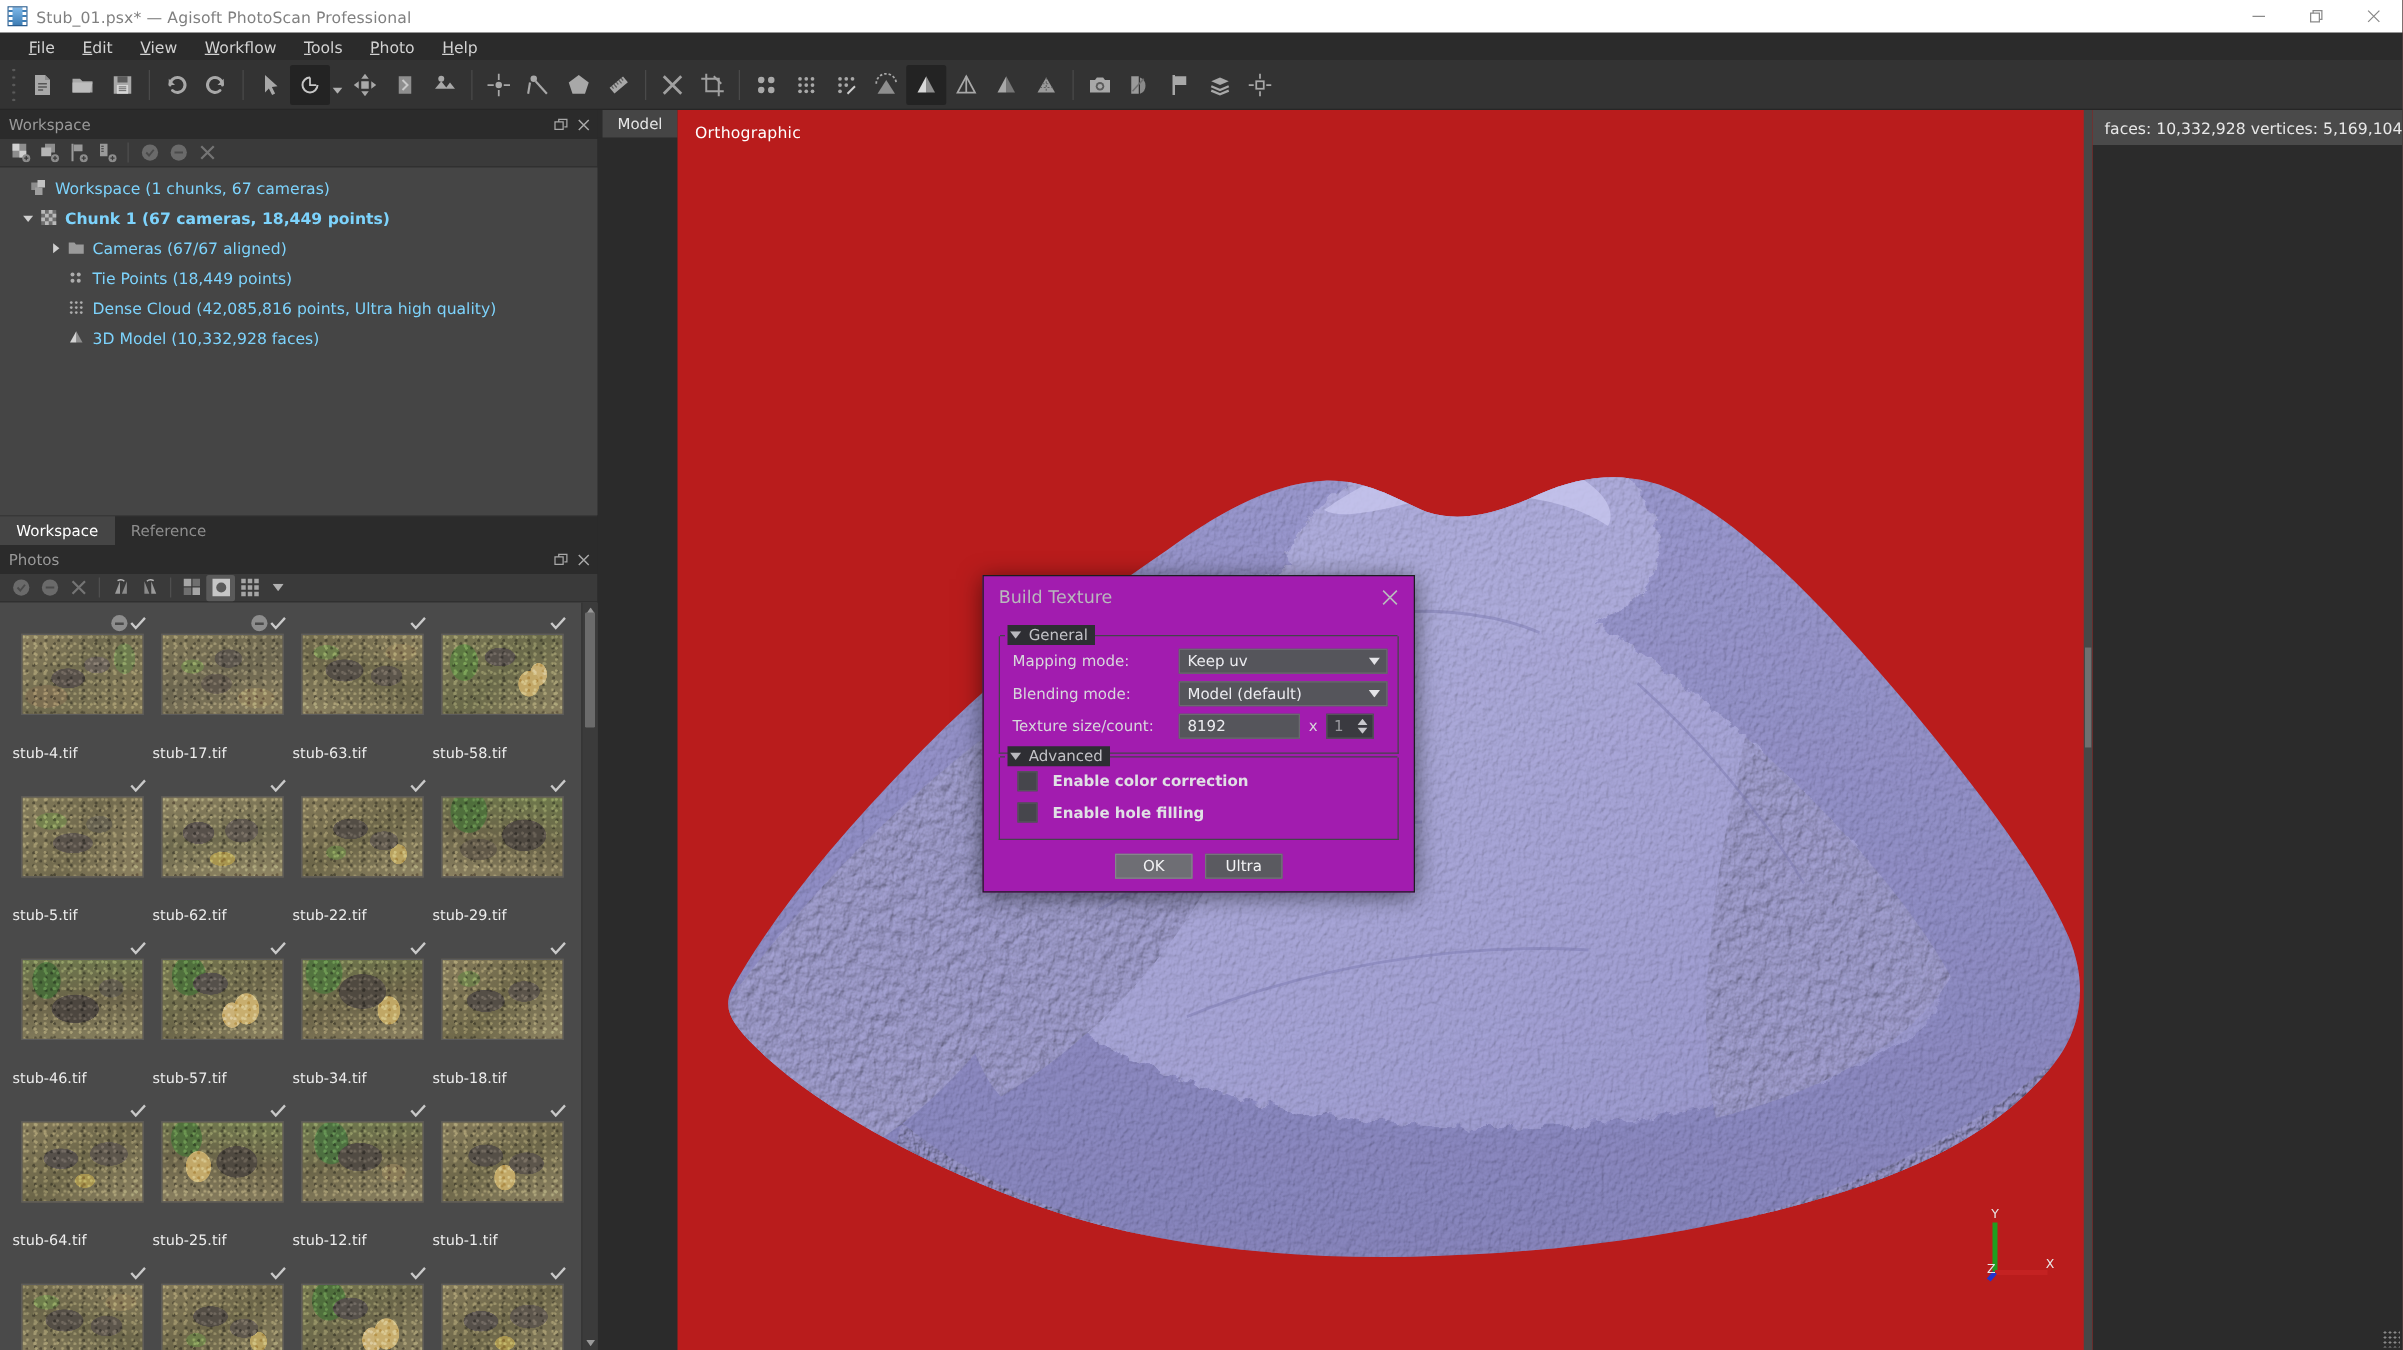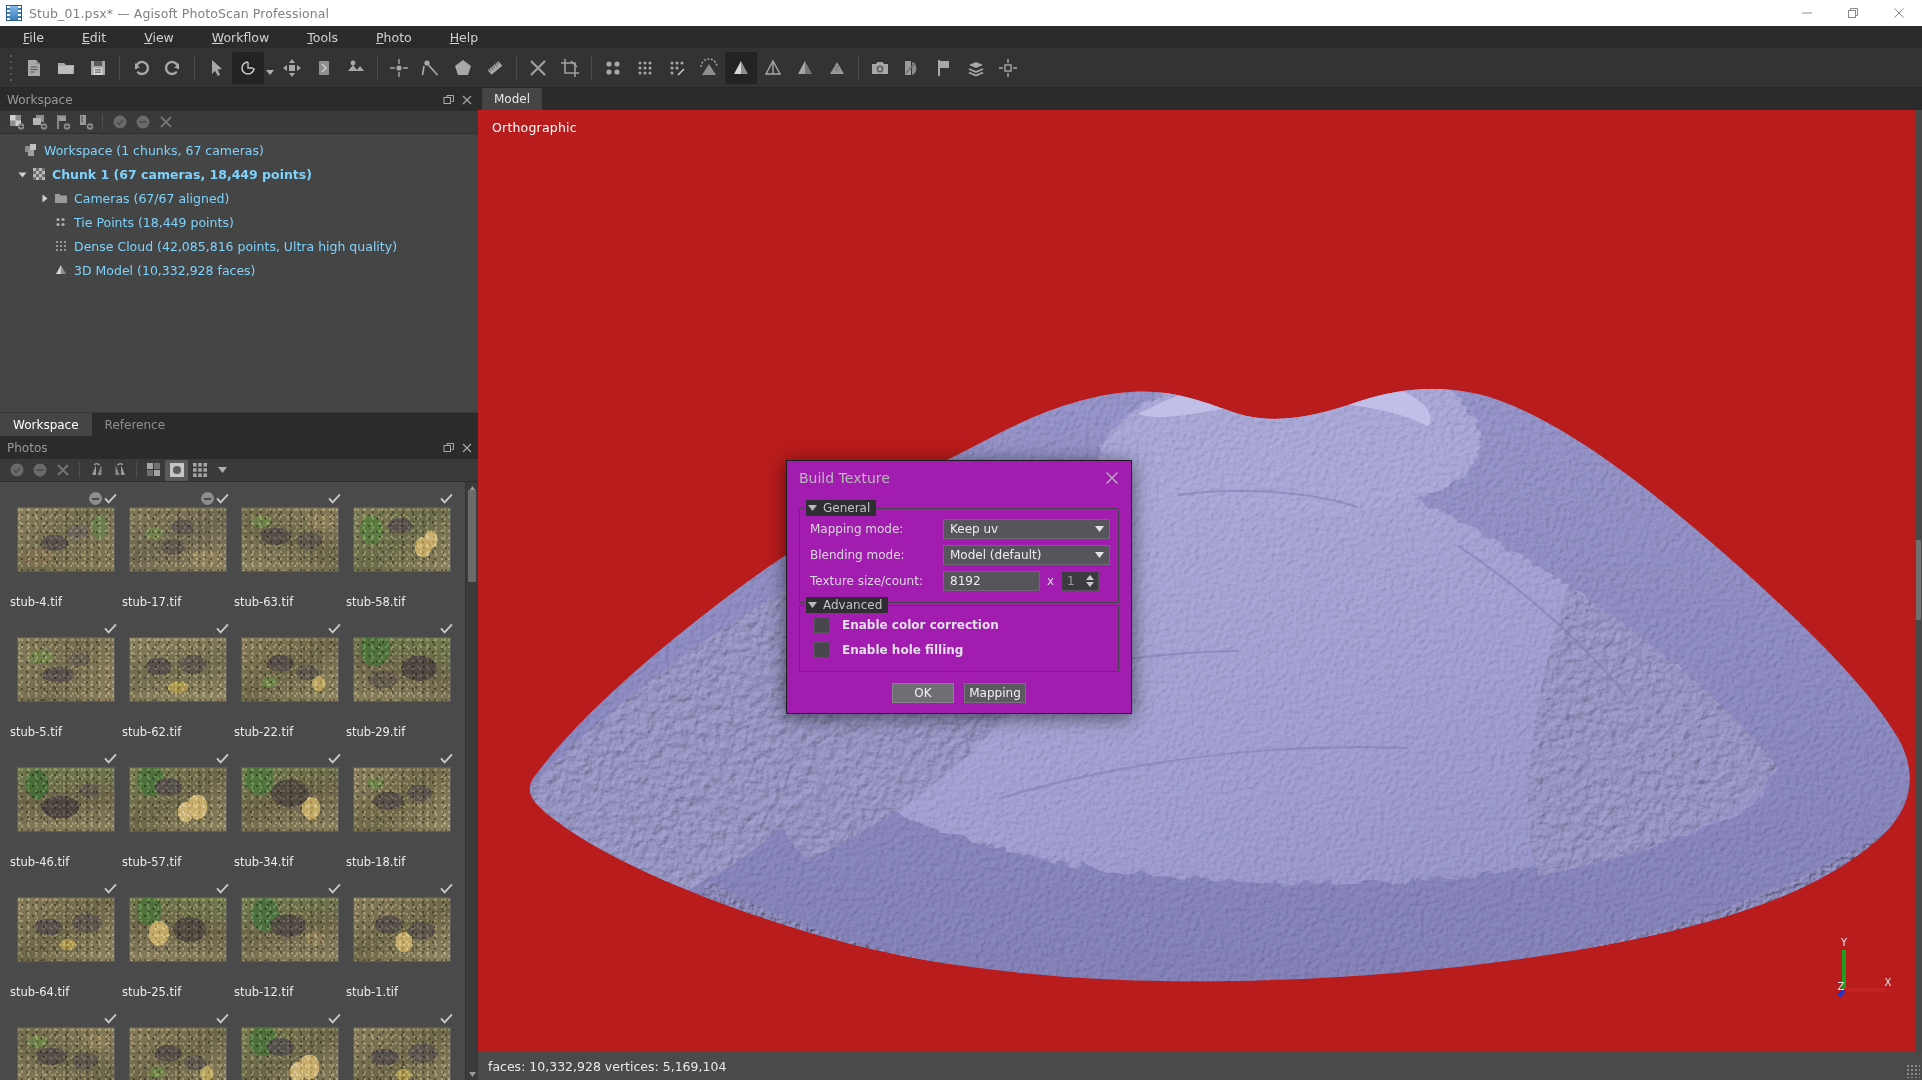--- a/index.html
+++ b/index.html
@@ -36,21 +36,21 @@
   #win-controls { position: absolute; right: 0; top: 0; height: 26px; display: flex; }
   .win-btn {
     width: 46px; height: 26px; display: flex; align-items: center; justify-content: center;
     color: #8a8a8a;
   }
   .win-btn svg { display:block; }
 
   
   #menubar {
     height: 22px; width: 100%; background: #2b2b2b;
-    display: flex; align-items: center; padding-left: 12px; gap: 16px;
+    display: flex; align-items: center; padding-left: 12px;
   }
   .menu-item {
     font-size: 12.5px; color: #d2d2d2; padding: 2px 11px; white-space: nowrap;
   }
   .menu-item u { text-decoration: underline; }
 
   
   #toolbar {
     height: 40px; width: 100%; background: #333333;
     display: flex; align-items: center; padding-left: 4px;
@@ -263,21 +263,21 @@
   }
   #photos-scroll .thumb-bar {
     position:absolute; left:2px; right:2px; top:8px; height:92px;
     background: #6b6b6b; border-radius: 1px;
   }
   #photos-scroll .sb-arrow {
     position:absolute; left:0; right:0; height:12px; display:flex;align-items:center;justify-content:center;color:#9a9a9a;
   }
 
   
-  #modelarea { flex: 1; display: flex; flex-direction: column; min-width:0; background:#2b2b2b; }
+  #modelarea { flex: 1; display: flex; flex-direction: row; min-width:0; background:#2b2b2b; }
   #model-tabbar {
     height: 22px; background: #2b2b2b; display: flex; align-items: stretch; padding-left: 4px;
   }
   .model-tab {
     font-size: 12px; color: #e6e6e6; padding: 0 12px; display:flex; align-items:center;
     background: #454545;
   }
   #viewport {
     flex: 1; position: relative; background: #b91c1c; overflow: hidden;
   }
@@ -1408,18 +1408,18 @@
         <span class="cblabel">Enable color correction</span>
       </div>
       <div class="cbrow">
         <span class="cbox"></span>
         <span class="cblabel">Enable hole filling</span>
       </div>
     </div>
 
     <div id="dlg-buttons">
       <div class="dbtn">OK</div>
-      <div class="dbtn secondary">Mapping</div>
+      <div class="dbtn secondary">Ultra</div>
     </div>
   </div>
 
   <div id="resize-grip"></div>
 </div>
 
 </body></html>

